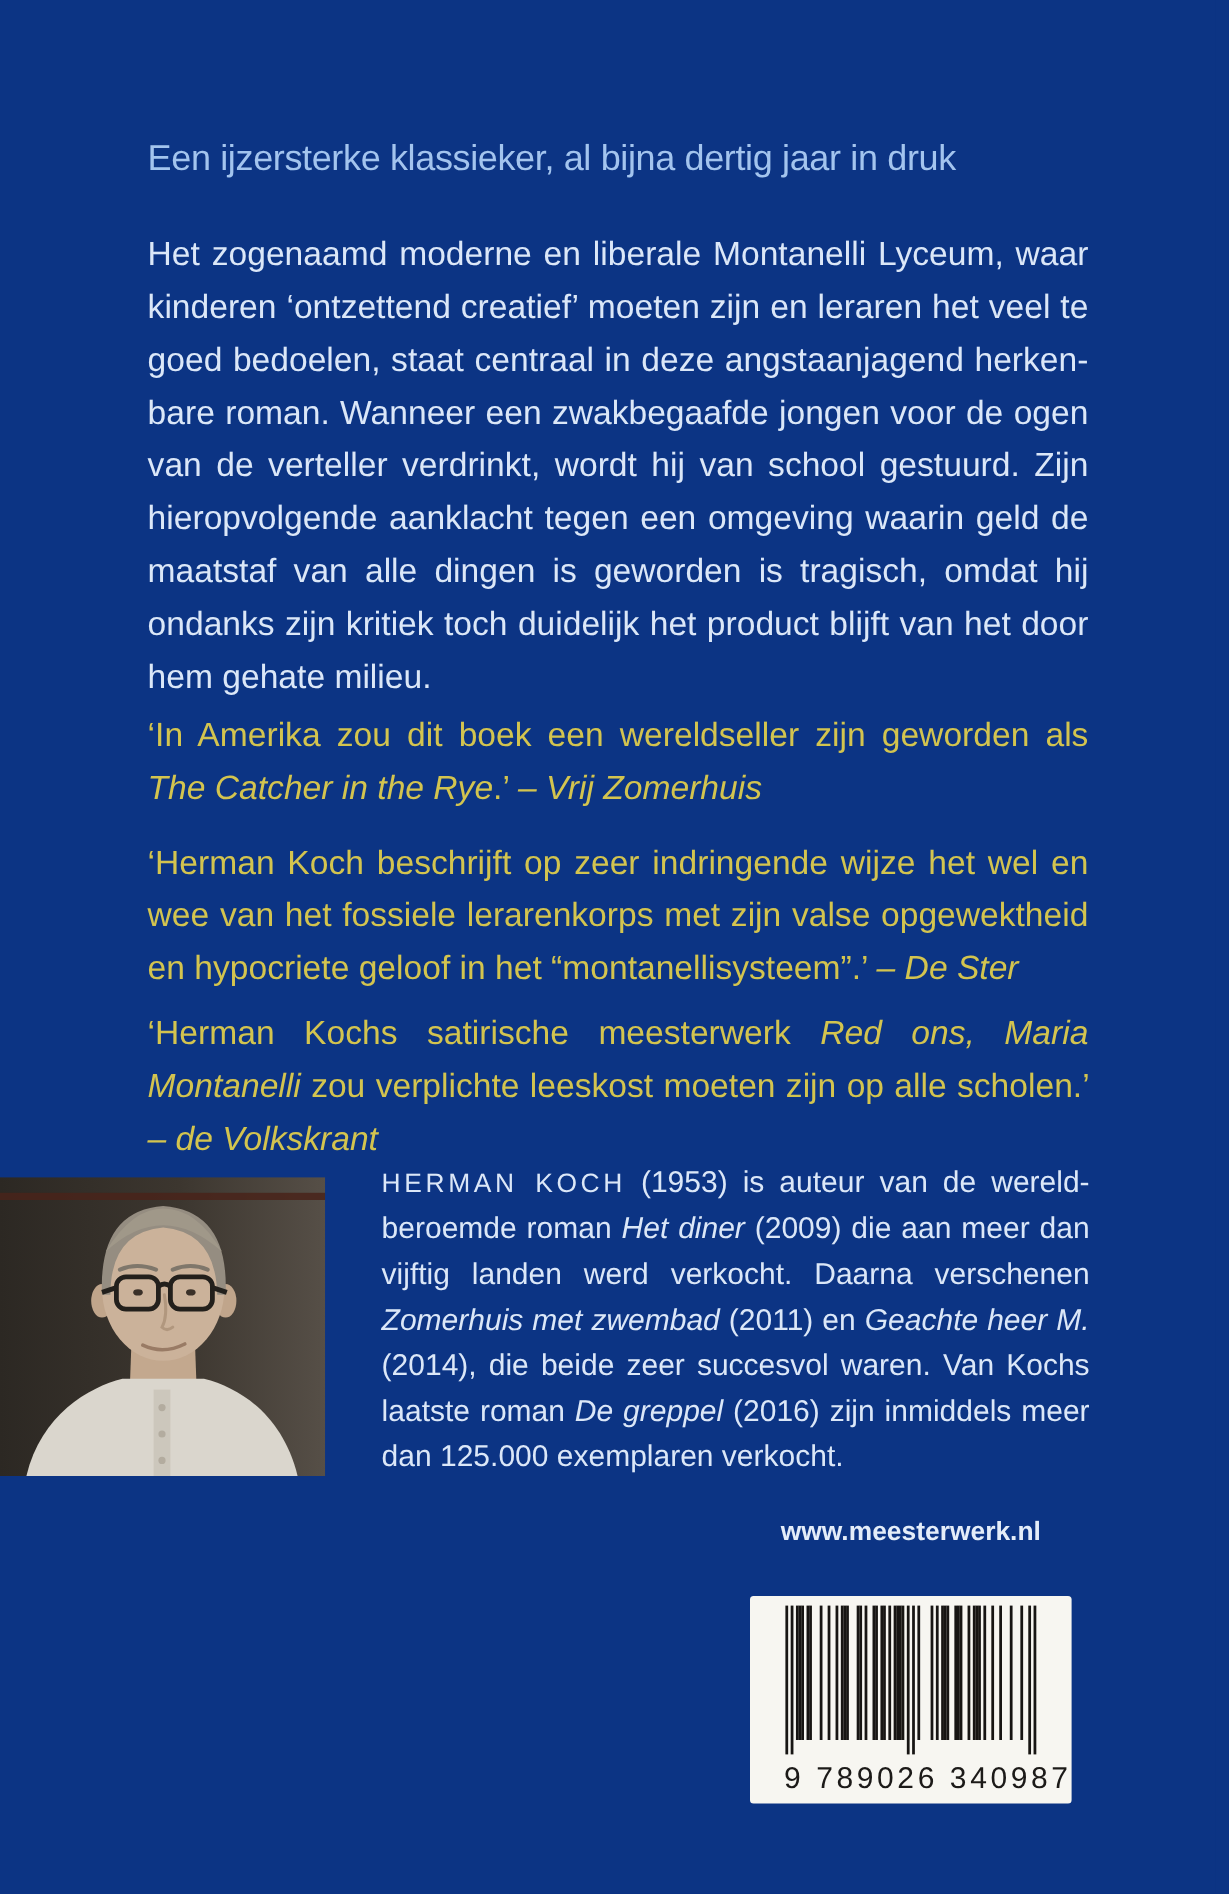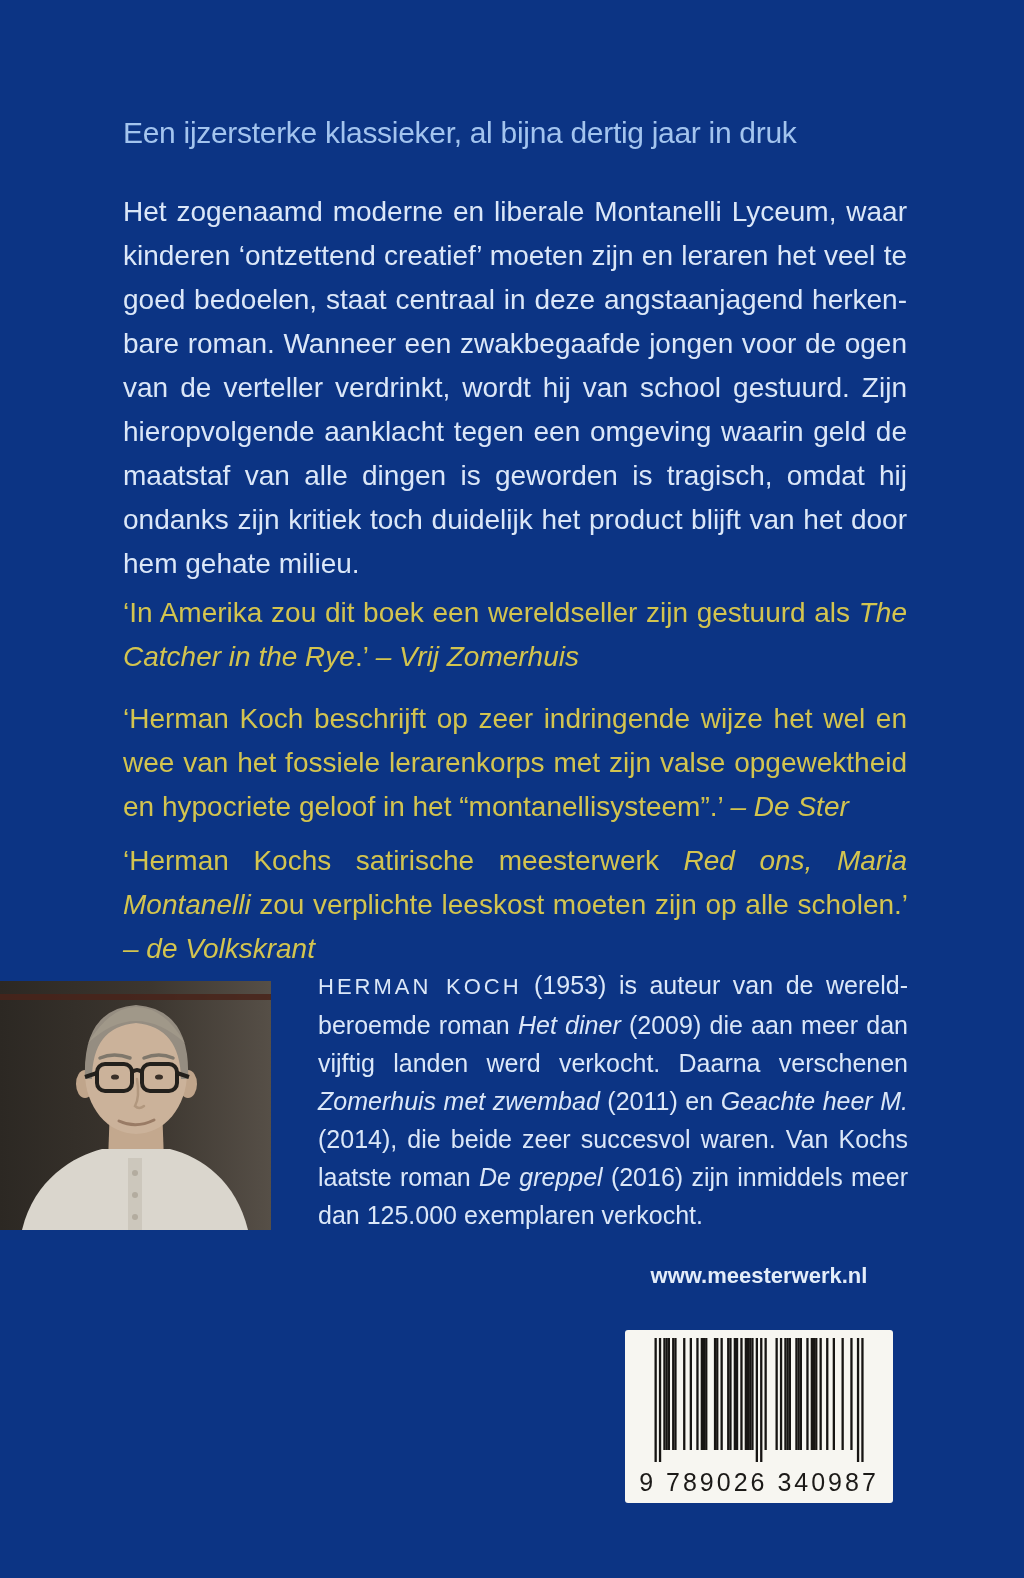--- a/index.html
+++ b/index.html
@@ -37,34 +37,34 @@
   .urls{
     position:absolute;left:625px;top:1260px;width:268px;text-align:center;
     color:var(--url,#e4edf9);font-size:22px;font-weight:700;line-height:31px;
   }
   .barcode{
     position:absolute;left:625px;top:1330px;width:268px;height:173px;
     background:var(--barcode_bg,#f7f6f1);border-radius:3px;
   }
   .bars{position:absolute;left:0;top:0;width:268px;height:140px;fill:var(--bar,#171513);}
   .bar-num{
-    position:absolute;left:0;right:0;bottom:6px;text-align:center;
+    position:absolute;left:0;right:0;bottom:6px;text-align:right;
     font-size:25px;letter-spacing:3px;color:#1c1a18;
   }
 </style>
 </head>
 <body>
 
 <div class="cover">
 
   <h1 class="tagline">Een ijzersterke klassieker, al bijna dertig jaar in druk</h1>
 
   <p class="synopsis">Het zogenaamd moderne en liberale Montanelli Lyceum, waar kinderen ‘ontzettend creatief’ moeten zijn en leraren het veel te goed bedoelen, staat centraal in deze angstaanjagend herken­bare roman. Wanneer een zwakbegaafde jongen voor de ogen van de verteller verdrinkt, wordt hij van school gestuurd. Zijn hieropvol­gende aanklacht tegen een omgeving waarin geld de maatstaf van alle dingen is geworden is tragisch, omdat hij ondanks zijn kritiek toch duidelijk het product blijft van het door hem gehate milieu.</p>
 
-  <p class="quote q2"><span>‘In Amerika zou dit boek een wereldseller zijn gestuurd als </span><span class="it">The Catcher in the Rye</span><span>.’ </span><span class="it">– Vrij Zomerhuis</span></p>
+  <p class="quote q2"><span>‘In Amerika zou dit boek een wereldseller zijn geworden als </span><span class="it">The Catcher in the Rye</span><span>.’ </span><span class="it">– Vrij Zomerhuis</span></p>
   <p class="quote q3"><span>‘Herman Koch beschrijft op zeer indringende wijze het wel en wee van het fossiele lerarenkorps met zijn valse opgewektheid en hypo­criete geloof in het “montanellisysteem”.’ </span><span class="it">– De Ster</span></p>
   <p class="quote q4"><span>‘Herman Kochs satirische meesterwerk </span><span class="it">Red ons, Maria Montanelli</span><span> zou verplichte leeskost moeten zijn op alle scholen.’ </span><span class="it">– de Volkskrant</span></p>
 
   <div class="photo">
     <svg viewBox="0 0 271 249" preserveAspectRatio="none">
       <defs>
         <linearGradient id="pbg" x1="0" y1="0" x2="1" y2="0">
           <stop offset="0" stop-color="#2c2823"></stop>
           <stop offset="0.55" stop-color="#3c362f"></stop>
           <stop offset="1" stop-color="#564f47"></stop>

